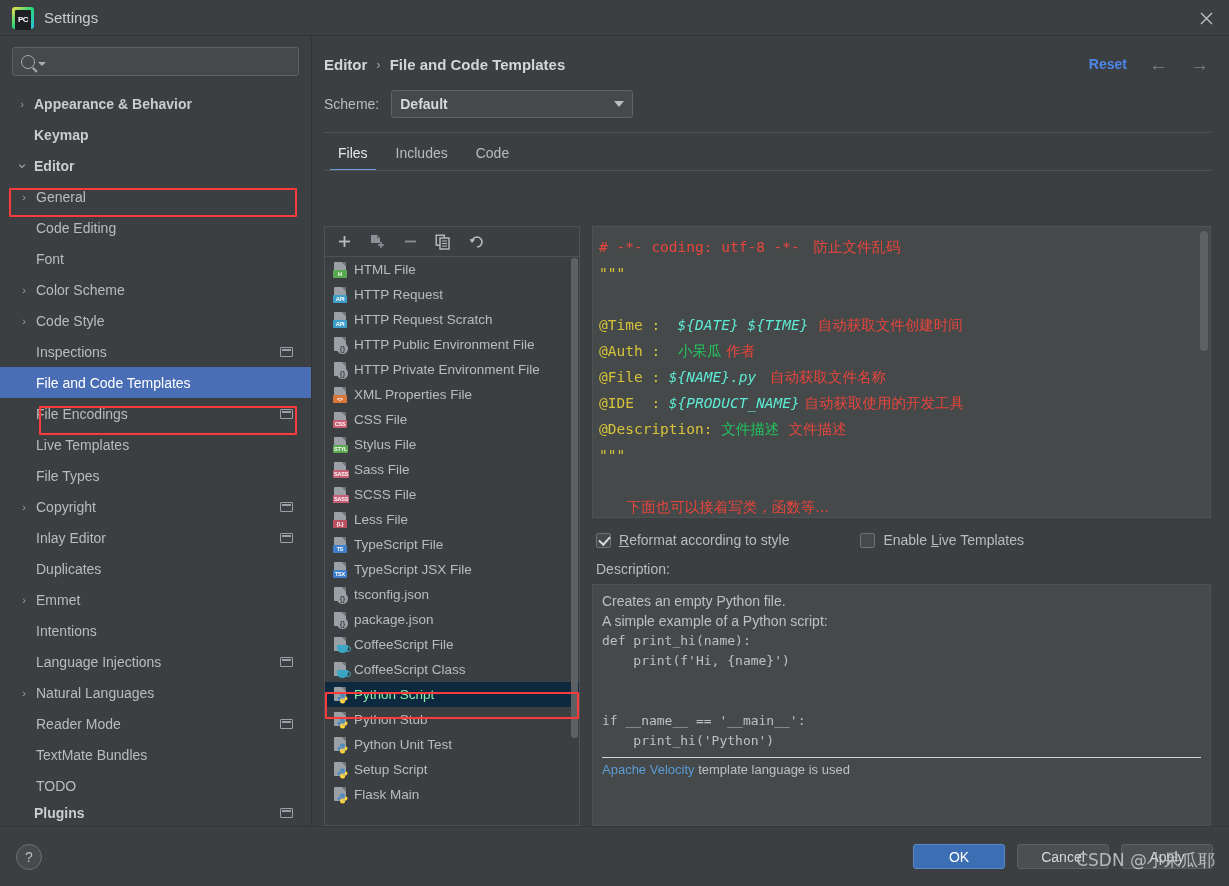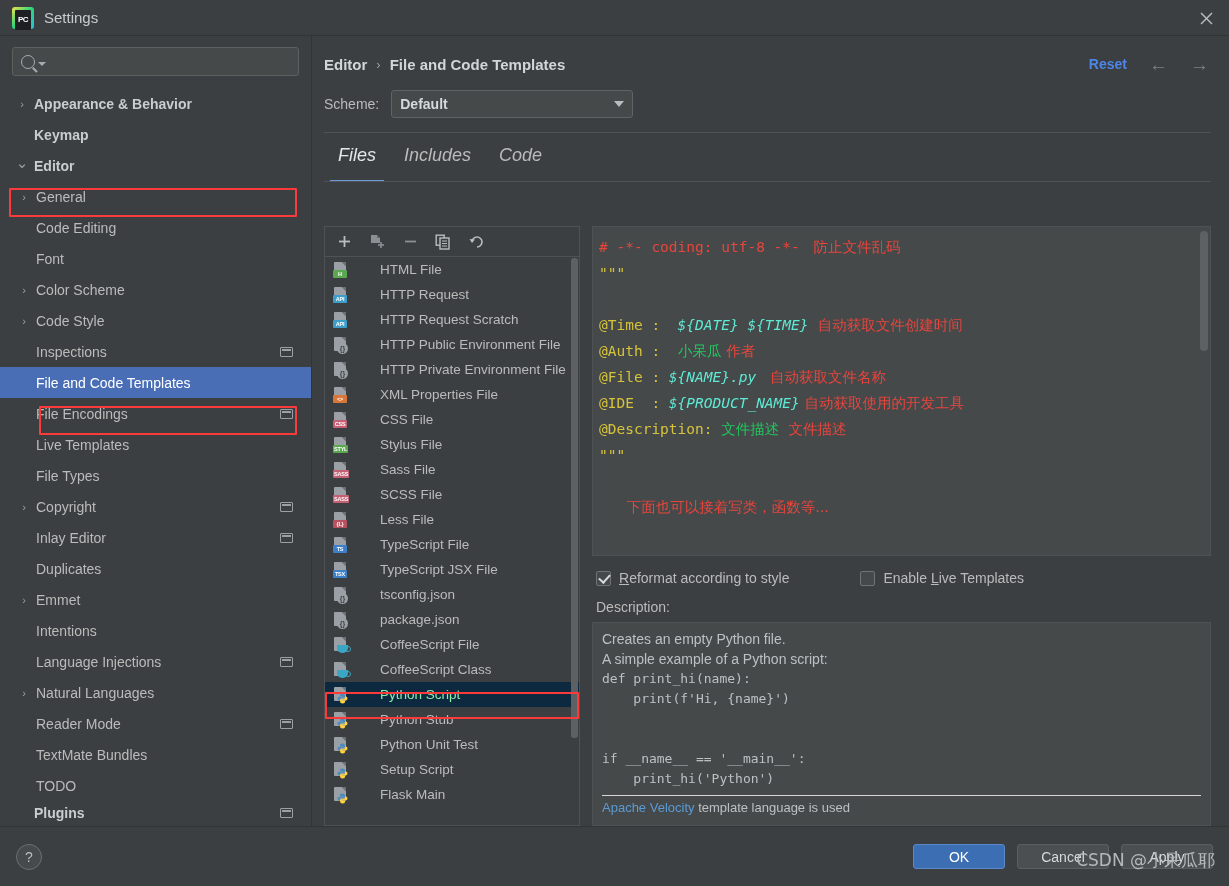--- a/index.html
+++ b/index.html
@@ -173,22 +173,22 @@
   }
   #scheme-divider {
     height: 1px; background: #4f5355;
     margin: 14px 18px 0 12px;
   }
   #tabs-row {
     display: flex; padding-left: 12px; margin-top: 4px;
     position: relative;
   }
   .tab {
-    padding: 8px 14px 16px 14px; color: #bbbbbb; font-size: 18px;
-    cursor: pointer; position: relative; font-style: italic;
+    padding: 8px 14px 10px 14px; color: #bbbbbb; font-size: 14px;
+    cursor: pointer; position: relative;
   }
   .tab.active { color: #e3e7ea; }
   .tab.active::after {
     content: ""; position: absolute; left: 6px; right: 6px; bottom: 0;
     height: 2px; background: #6b9bd8;
   }
   #tabs-underline {
     position: absolute; left: 12px; right: 18px; bottom: 0;
     height: 1px; background: #4f5355;
   }
@@ -214,21 +214,21 @@
   }
   .tb-icon { width: 18px; height: 18px; cursor: pointer; flex: none;
     display: flex; align-items: center; justify-content: center; }
   #file-list {
     flex: 1; overflow: hidden; position: relative;
     background: #3c3f41;
   }
   .file-row {
     height: 25px; display: flex; align-items: center;
     padding-left: 8px; color: #bbbbbb; font-size: 13.5px;
-    white-space: nowrap; cursor: default; position: relative; gap: 26px;
+    white-space: nowrap; cursor: default; position: relative;
   }
   .file-row.selected { background: #0d293f; }
   .file-row.selected .flabel { color: #86efac; }
   .flabel { margin-left: 6px; }
 
   
   .ficon { width: 15px; height: 16px; flex: none; position: relative; }
   .ficon .page {
     position: absolute; left: 1px; top: 0px; width: 12px; height: 14px;
     background: #9aa0a6; border-radius: 1px;
@@ -266,21 +266,21 @@
   #list-scrollbar {
     position: absolute; right: 1px; top: 31px; width: 7px; height: 480px;
     background: #5d6163; border-radius: 3px;
   }
 
   
   #right-col {
     flex: 1; margin-left: 12px; display: flex; flex-direction: column;
   }
   #code-editor {
-    height: 330px; position: relative;
+    height: 292px; position: relative;
     background: #45494a; border: 1px solid #4e5254;
     overflow: hidden;
     font-family: "DejaVu Sans Mono", monospace;
     font-size: 14.5px;
     padding: 7px 10px 0 6px;
     line-height: 26px;
   }
   #code-editor .ln { white-space: pre; }
   .c-red { color: #e8453c; }
   .c-yellow { color: #d6c33b; }

